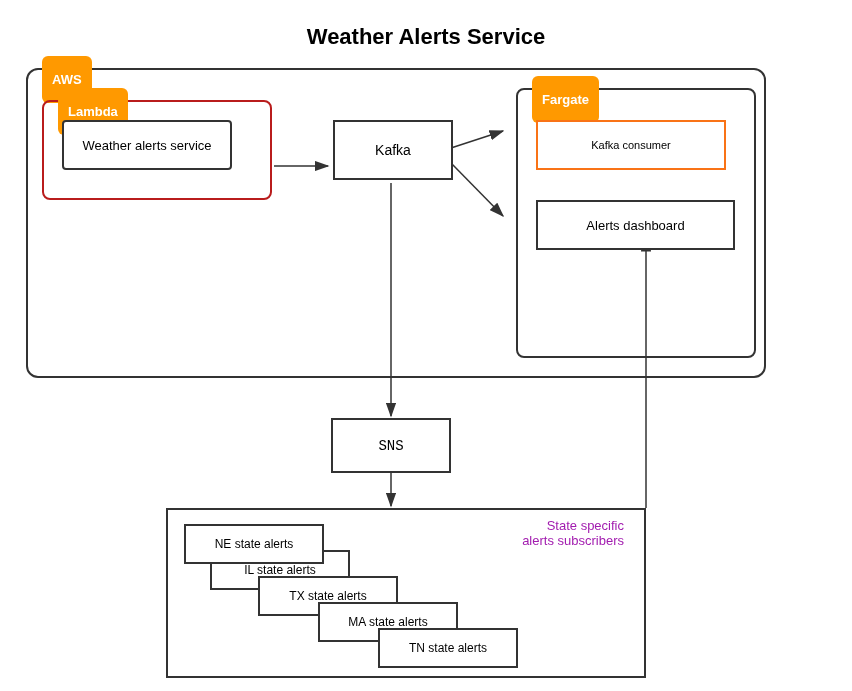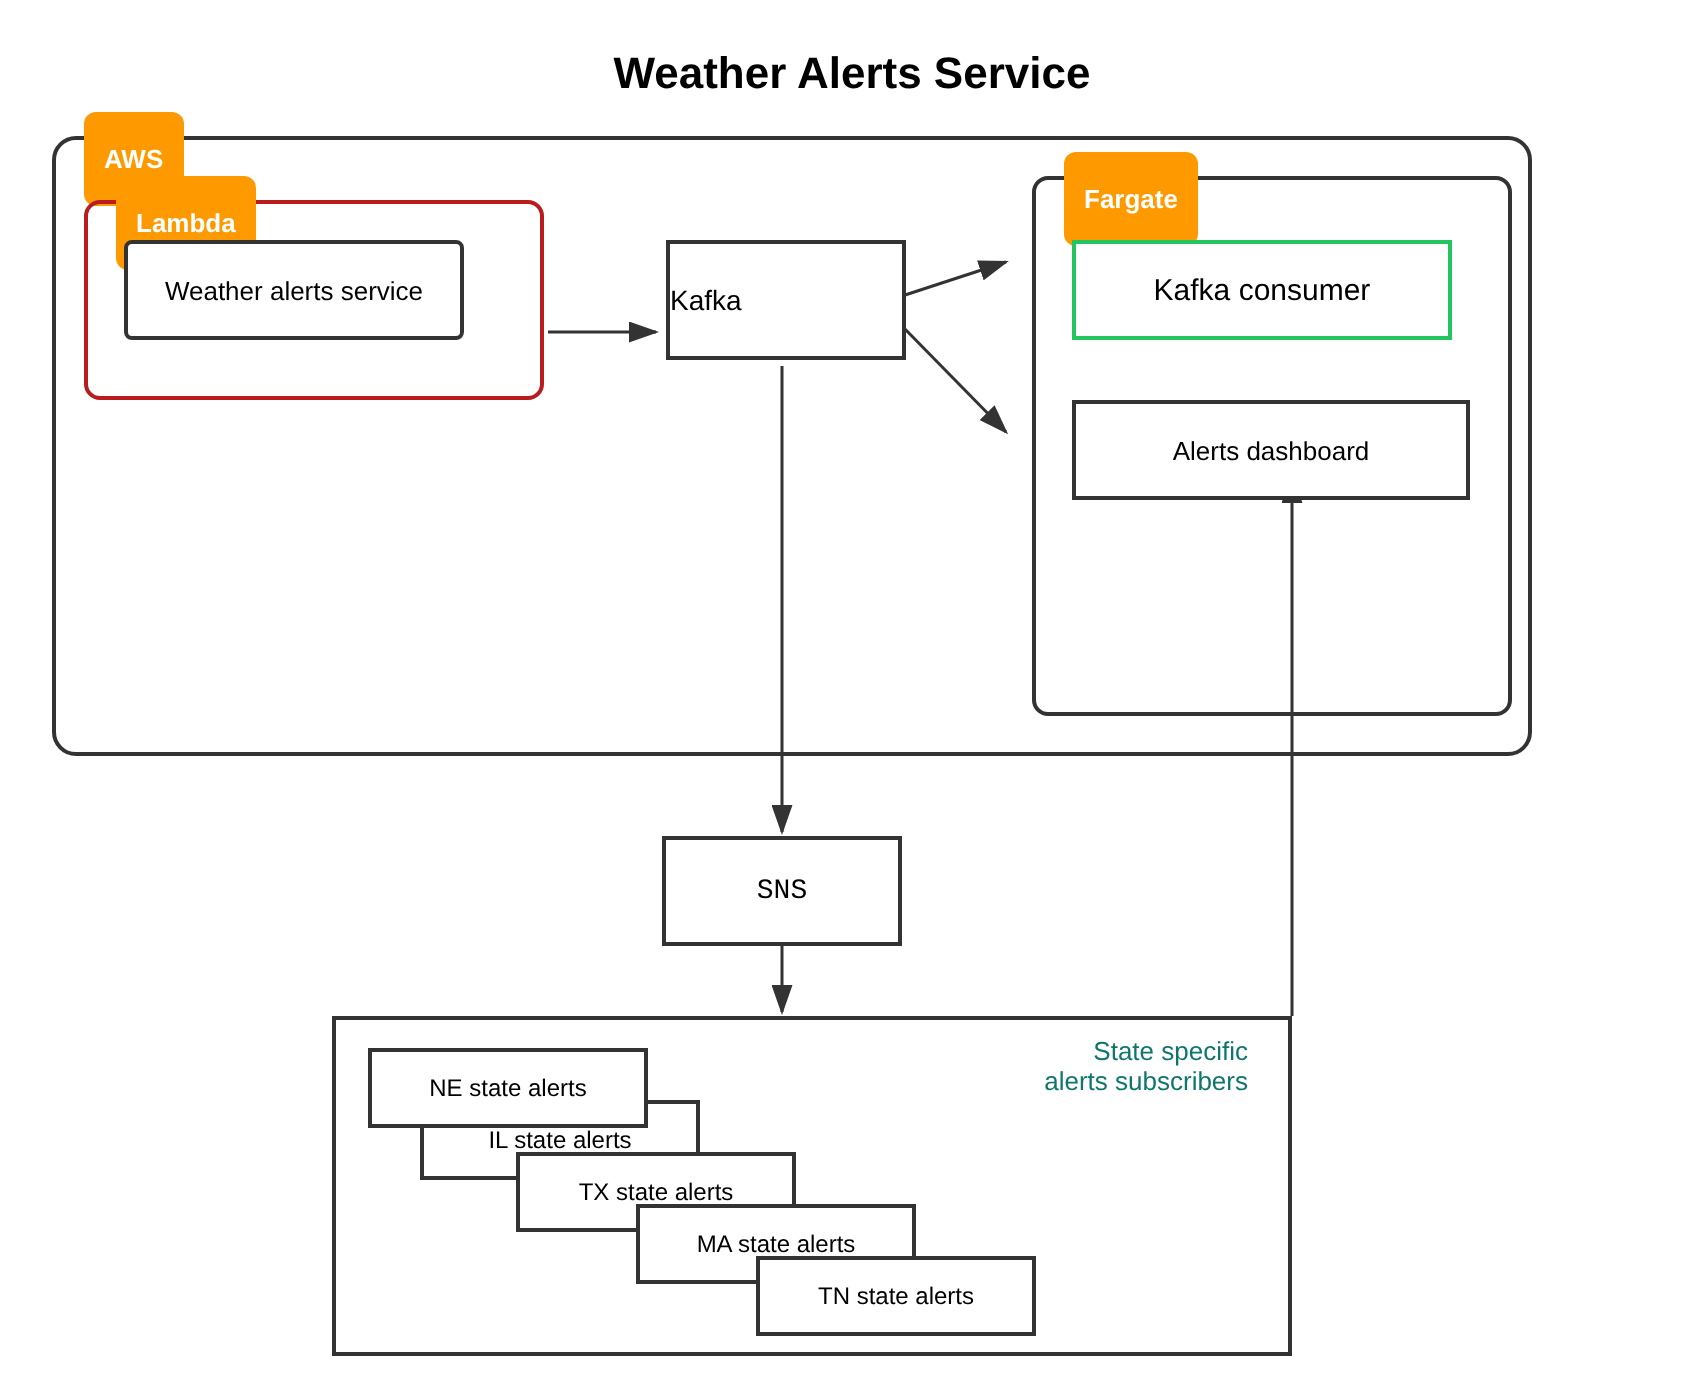--- a/index.html
+++ b/index.html
@@ -81,21 +81,21 @@
     .kafka-box {
       position: absolute;
       top: 50px;
       left: 305px;
       width: 120px;
       height: 60px;
       border: 2px solid #333;
       background: #fff;
       display: flex;
       align-items: center;
-      justify-content: flex-start;
+      justify-content: center;
       font-size: 14px;
     }
 
     
     .fargate-box {
       position: absolute;
       top: 18px;
       left: 488px;
       width: 240px;
       height: 270px;
@@ -103,26 +103,26 @@
       border-radius: 8px;
     }
 
     
     .kafka-consumer-box {
       position: absolute;
       top: 30px;
       left: 18px;
       width: 190px;
       height: 50px;
-      border: 2px solid #22c55e;
-      background: #fff;
-      display: flex;
-      align-items: center;
-      justify-content: center;
-      font-size: 15px;
+      border: 2px solid #f97316;
+      background: #fff;
+      display: flex;
+      align-items: center;
+      justify-content: center;
+      font-size: 11px;
     }
 
     
     .alerts-dashboard-box {
       position: absolute;
       top: 110px;
       left: 18px;
       width: 199px;
       height: 50px;
       border: 2px solid #333;
@@ -158,21 +158,21 @@
       height: 170px;
       border: 2px solid #333;
       background: #fff;
     }
 
     .state-label {
       position: absolute;
       top: 8px;
       right: 20px;
       font-size: 13px;
-      color: #0f766e;
+      color: #a21caf;
       text-align: right;
     }
 
     
     .state-alert-box {
       position: absolute;
       width: 140px;
       height: 40px;
       border: 2px solid #333;
       background: #fff;

